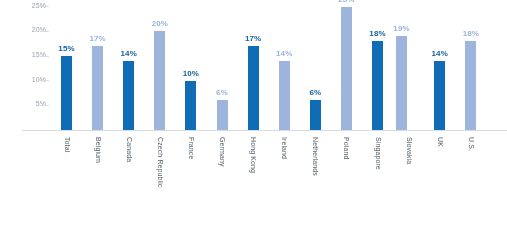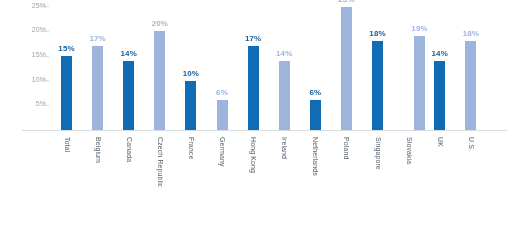--- a/index.html
+++ b/index.html
@@ -169,21 +169,21 @@
           <div class="bar-label" style="bottom: 32.58px; color: rgb(22, 98, 158);">6%</div>
         </div>
         <div class="bar-slot" style="left: 340.9px; width: 11px; height: 123.25px;">
           <div class="bar" style="height: 123.25px; background: rgb(157, 180, 220);"></div>
           <div class="bar-label" style="bottom: 126.25px; color: rgb(157, 180, 220);">25%</div>
         </div>
         <div class="bar-slot" style="left: 372px; width: 11px; height: 88.74px;">
           <div class="bar" style="height: 88.74px; background: rgb(15, 108, 181);"></div>
           <div class="bar-label" style="bottom: 91.74px; color: rgb(22, 98, 158);">18%</div>
         </div>
-        <div class="bar-slot" style="left: 414px; width: 11px; height: 76px;">
+        <div class="bar-slot" style="left: 396px; width: 11px; height: 76px;">
           <div class="bar" style="height: 93.67px; background: rgb(157, 180, 220);"></div>
           <div class="bar-label" style="bottom: 96.67px; color: rgb(157, 180, 220);">19%</div>
         </div>
         <div class="bar-slot" style="left: 434.2px; width: 11px; height: 69.02px;">
           <div class="bar" style="height: 69.02px; background: rgb(15, 108, 181);"></div>
           <div class="bar-label" style="bottom: 72.02px; color: rgb(22, 98, 158);">14%</div>
         </div>
         <div class="bar-slot" style="left: 465.3px; width: 11px; height: 88.74px;">
           <div class="bar" style="height: 88.74px; background: rgb(157, 180, 220);"></div>
           <div class="bar-label" style="bottom: 91.74px; color: rgb(157, 180, 220);">18%</div>

